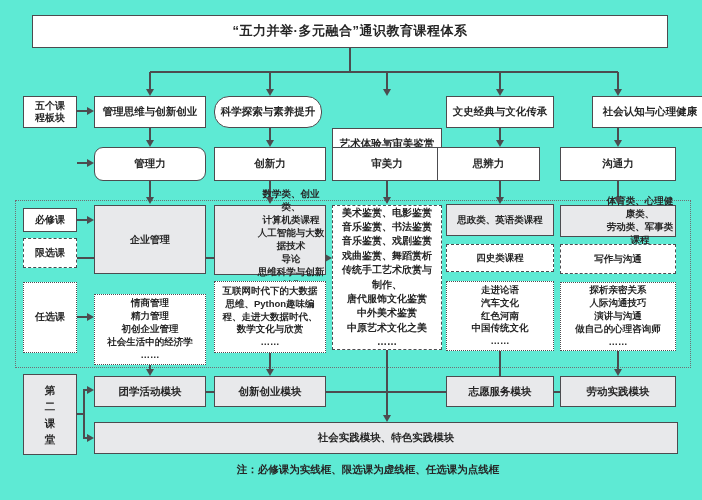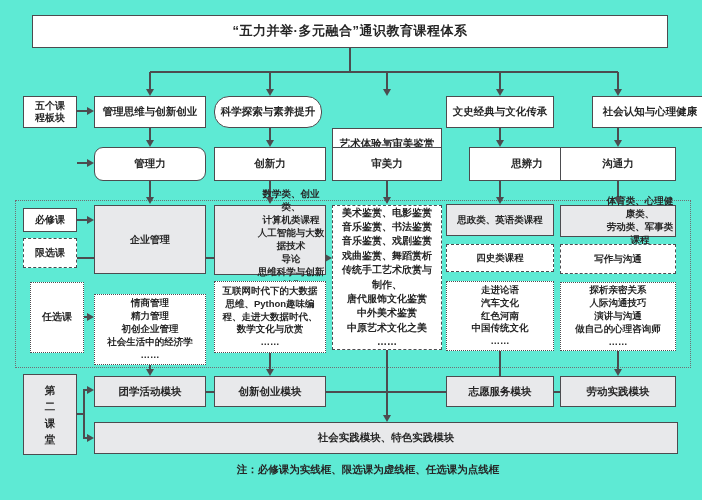--- a/index.html
+++ b/index.html
@@ -71,21 +71,21 @@
   <div class="ah-d" style="left:383px;top:140px;"></div>
   <div class="ah-d" style="left:496px;top:140px;"></div>
   <div class="ah-d" style="left:614px;top:140px;"></div>
 
   <div class="hline" style="left:77px;top:162px;width:11px;"></div>
   <div class="ah-r" style="left:87px;top:159px;"></div>
 
   <div class="box f-row" style="left:94px;top:147px;width:112px;height:34px;border-radius:9px;">管理力</div>
   <div class="box f-row" style="left:214px;top:147px;width:112px;height:34px;">创新力</div>
   <div class="box f-row" style="left:332px;top:147px;width:110px;height:34px;">审美力</div>
-  <div class="box f-row" style="left:469px;top:147px;width:116px;height:34px;">思辨力</div>
+  <div class="box f-row" style="left:437px;top:147px;width:103px;height:34px;">思辨力</div>
   <div class="box f-row" style="left:560px;top:147px;width:116px;height:34px;">沟通力</div>
 
   <div class="vline" style="left:149px;top:181px;height:16px;"></div>
   <div class="vline" style="left:269px;top:181px;height:16px;"></div>
   <div class="vline" style="left:386px;top:181px;height:16px;"></div>
   <div class="vline" style="left:499px;top:181px;height:16px;"></div>
   <div class="vline" style="left:617px;top:181px;height:16px;"></div>
   <div class="ah-d" style="left:146px;top:197px;"></div>
   <div class="ah-d" style="left:266px;top:197px;"></div>
   <div class="ah-d" style="left:383px;top:197px;"></div>
@@ -95,21 +95,21 @@
   <div class="outer" style="left:15px;top:200px;width:676px;height:168px;"></div>
 
   <div class="box f-lab" style="left:23px;top:208px;width:54px;height:24px;">必修课</div>
   <div class="hline" style="left:77px;top:219px;width:11px;"></div>
   <div class="ah-r" style="left:87px;top:216px;"></div>
 
   <div class="box f-lab dashedb" style="left:23px;top:238px;width:54px;height:30px;">限选课</div>
   <div class="hline" style="left:77px;top:257px;width:249px;"></div>
   <div class="ah-r" style="left:325px;top:254px;"></div>
 
-  <div class="box f-lab dottedb" style="left:30px;top:282px;width:54px;height:71px;text-align:center;">任选课</div>
+  <div class="box f-lab dottedb" style="left:23px;top:282px;width:54px;height:71px;text-align:center;">任选课</div>
   <div class="hline" style="left:77px;top:316px;width:11px;"></div>
   <div class="ah-r" style="left:87px;top:313px;"></div>
 
   <div class="box f-mid fill" style="left:94px;top:205px;width:112px;height:69px;font-size:10px;">企业管理</div>
   <div class="box f-mid dottedb pre" style="left:94px;top:294px;width:112px;height:71px;">情商管理
 精力管理
 初创企业管理
 社会生活中的经济学
 ……</div>
 

